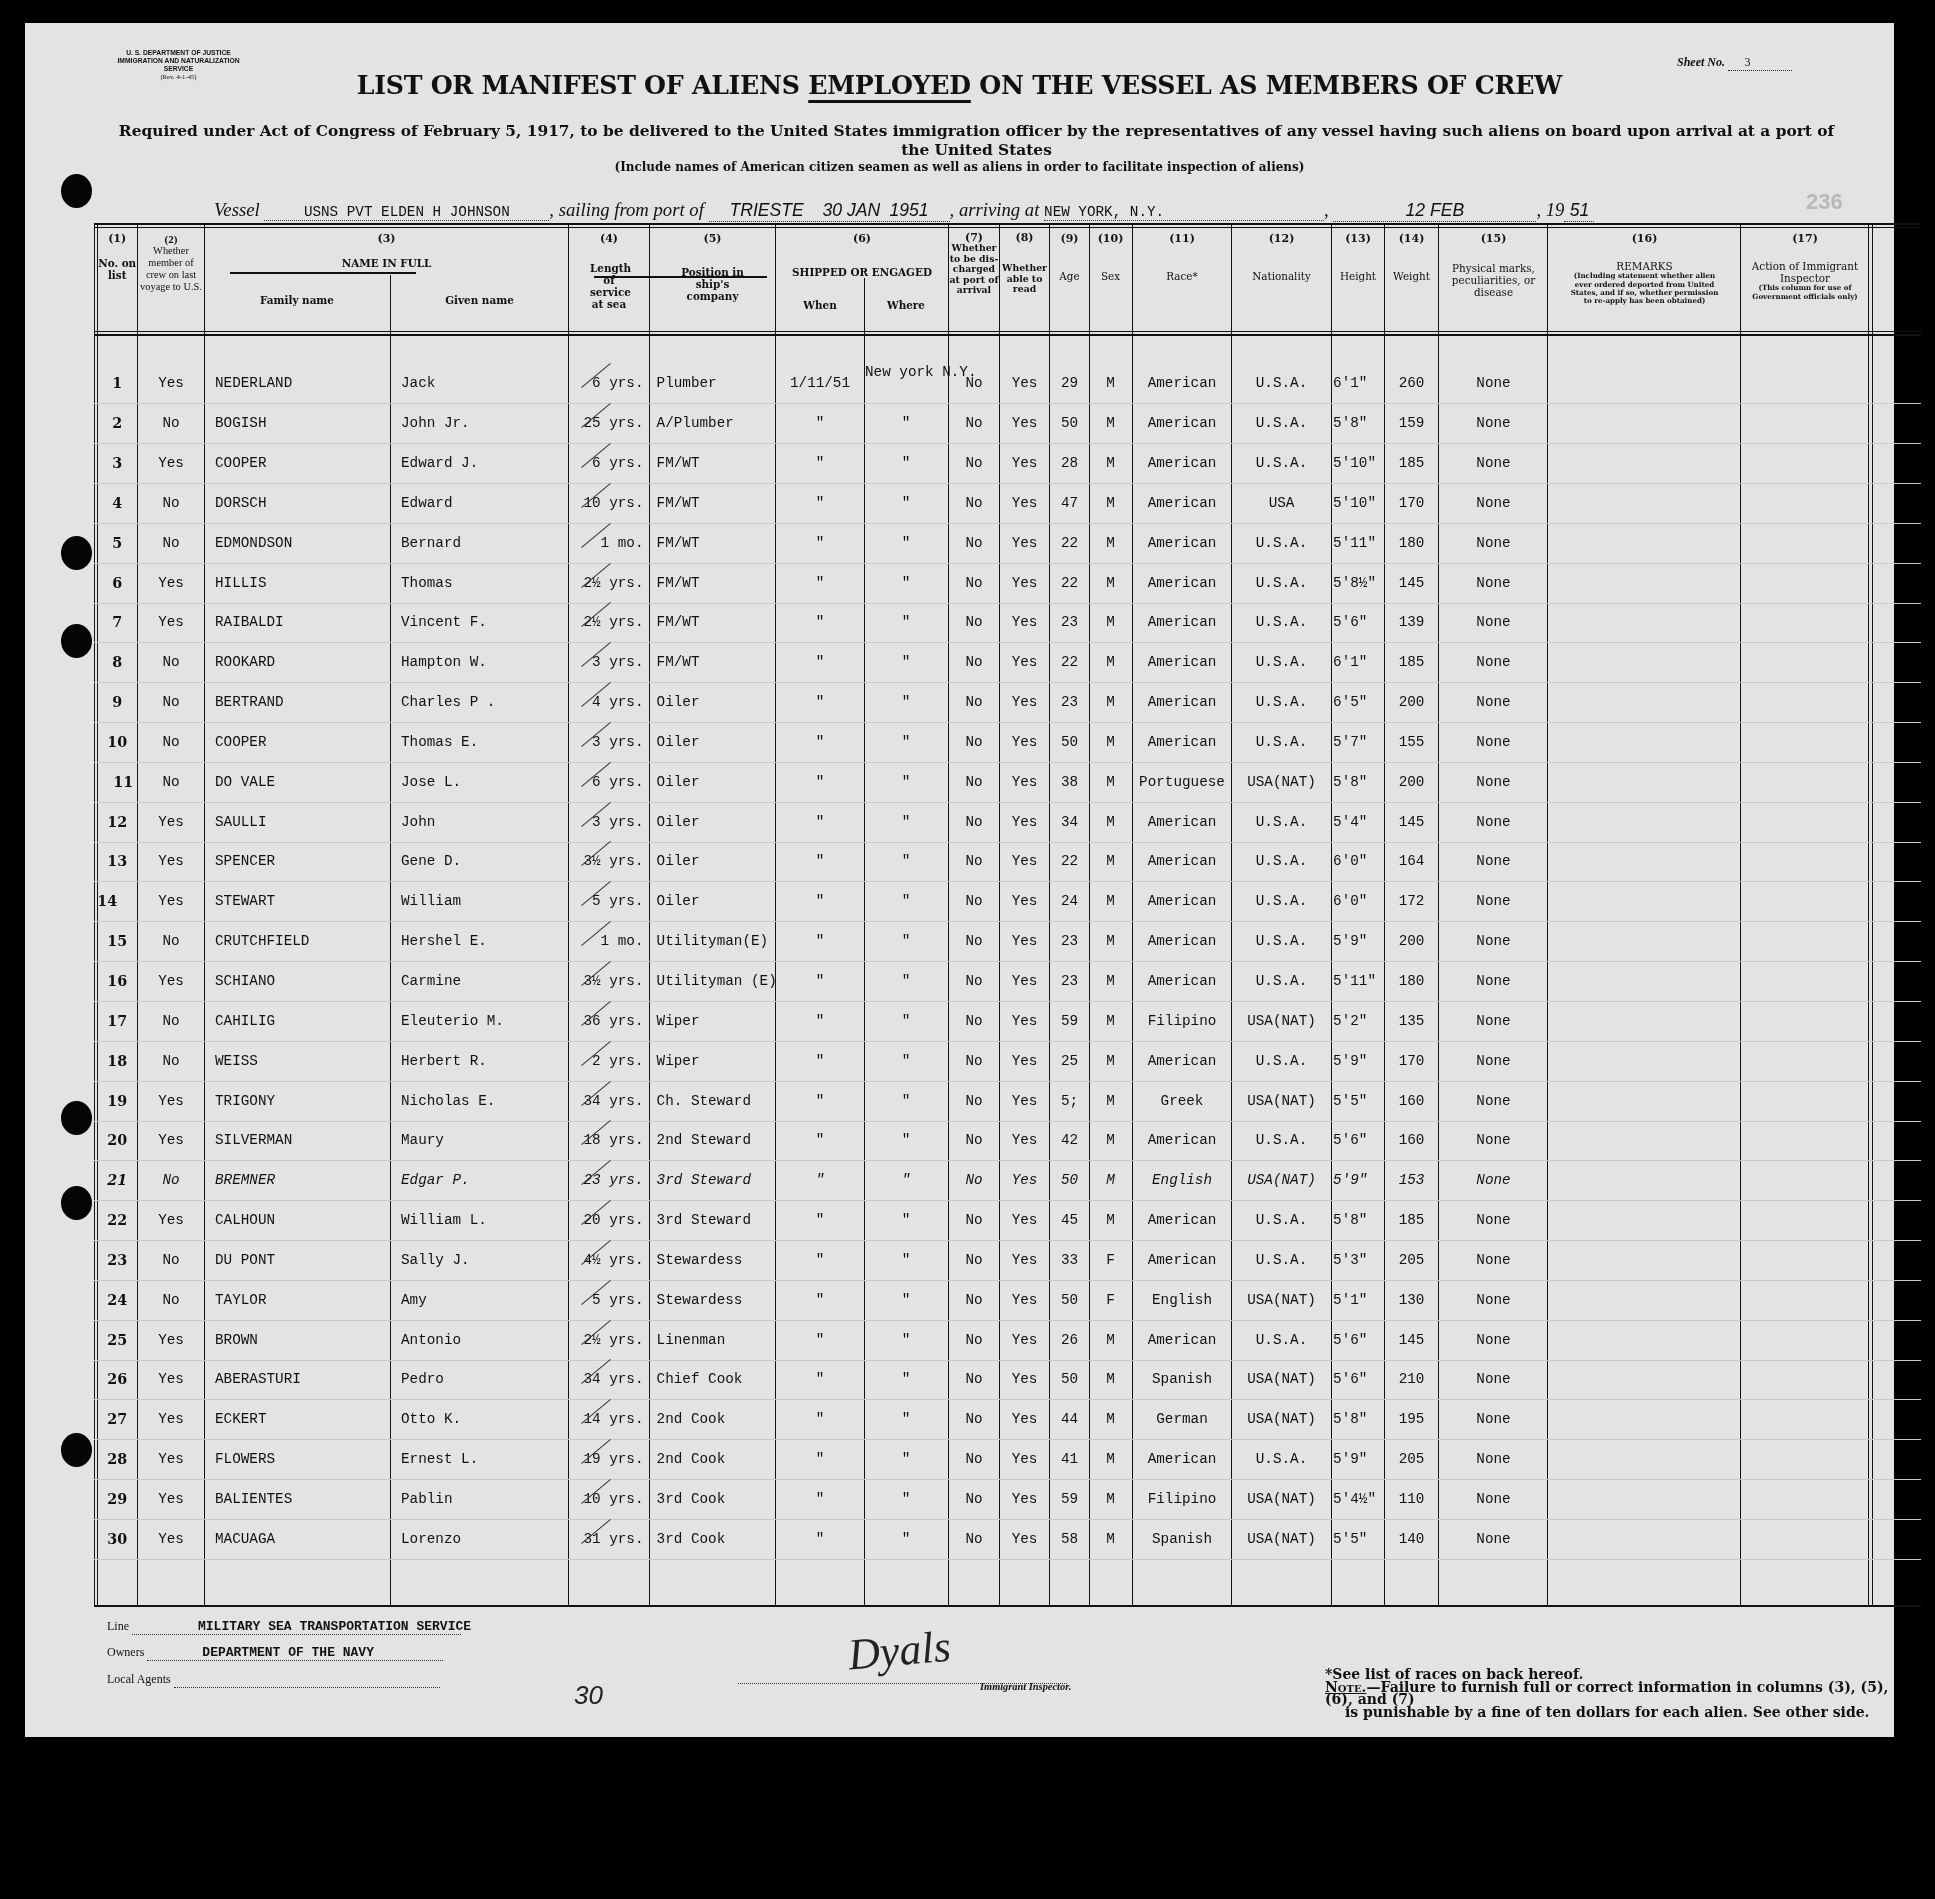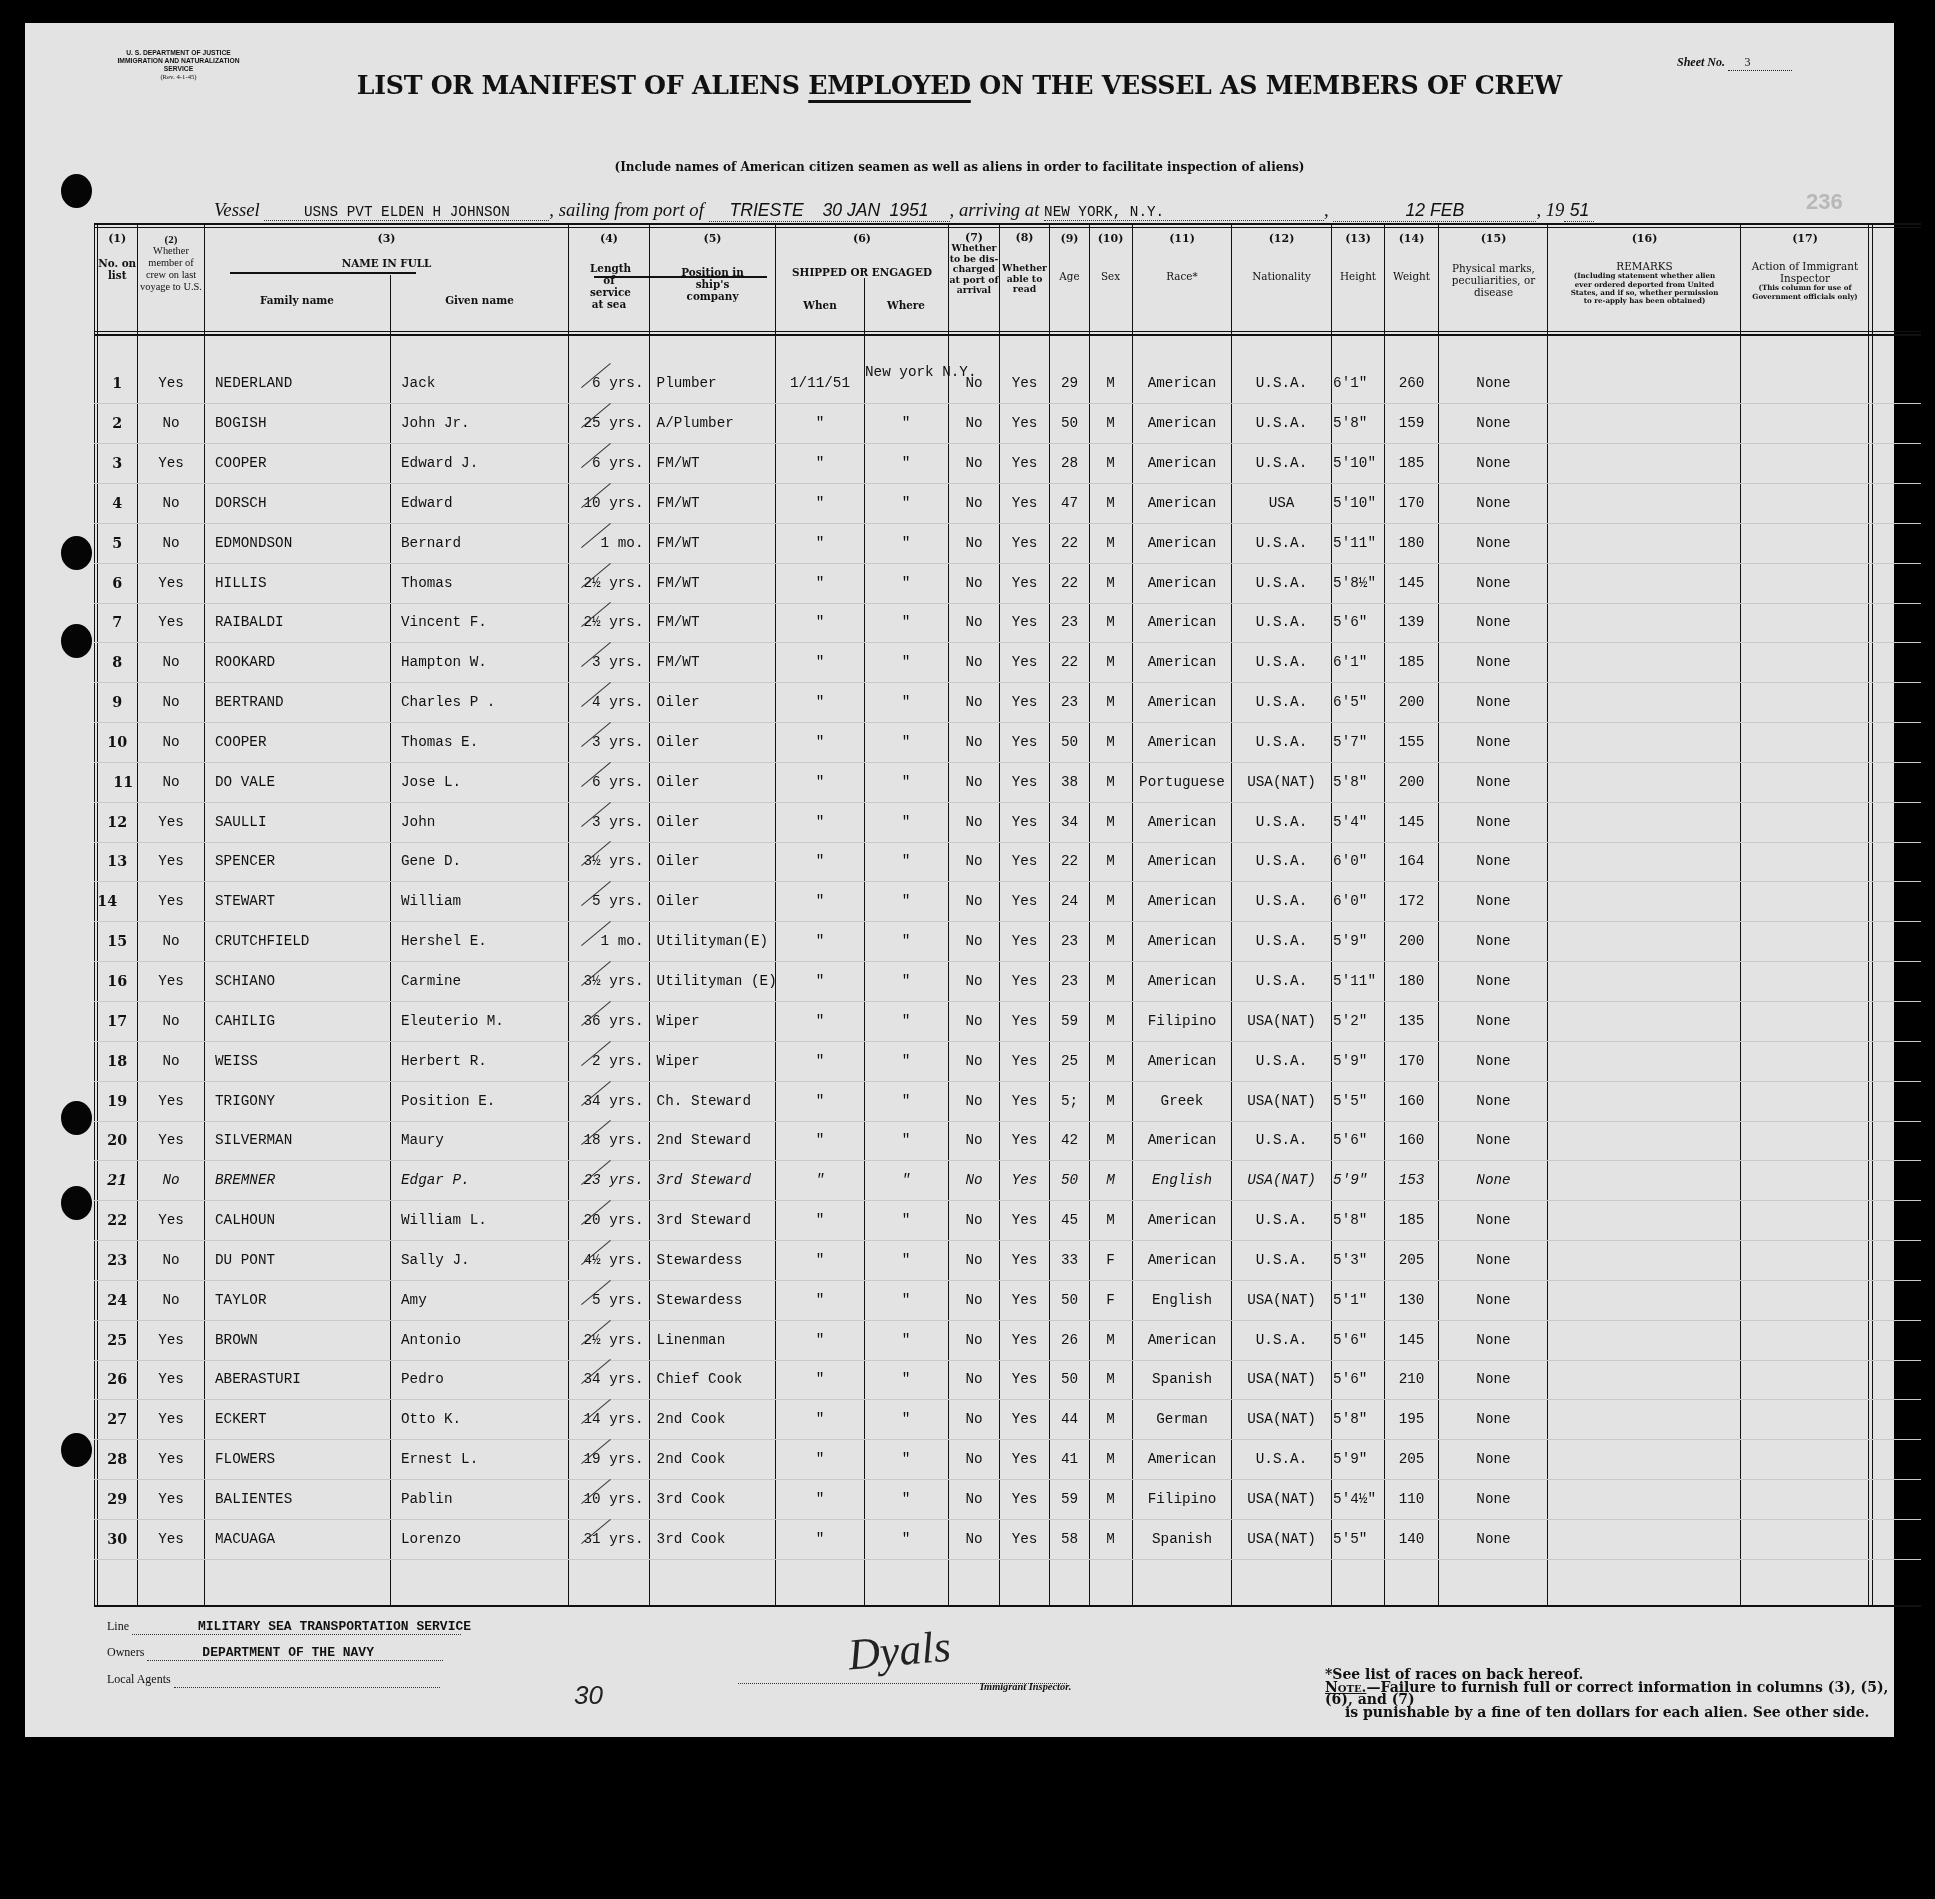--- a/index.html
+++ b/index.html
@@ -63,20 +63,21 @@
 
   <div class="sheet">
     <span>Sheet No.</span>
     <span class="val">3</span>
   </div>
 
   <div class="title">
     <span>LIST OR MANIFEST OF ALIENS </span><u>EMPLOYED</u><span> ON THE VESSEL AS MEMBERS OF CREW</span>
   </div>
 
+  <div class="req">Required under Act of Congress of February 5, 1917, to be delivered to the United States immigration officer by the representatives of any vessel having such aliens on board upon arrival at a port of the United States</div>
   <div class="incl">(Include names of American citizen seamen as well as aliens in order to facilitate inspection of aliens)</div>
 
   <div class="vesline">
     <span>Vessel</span>
     <span class="fill typed" style="width:285px;">USNS PVT ELDEN H JOHNSON</span><span>, sailing from port of</span>
     <span class="fill" style="width:241px;"><span class="hand">TRIESTE</span>&nbsp;&nbsp;&nbsp;&nbsp;<span class="hand">30 JAN</span>&nbsp;&nbsp;<span class="hand">1951</span></span><span>, arriving at</span>
     <span class="fill typed" style="width:280px;text-align:left;">NEW YORK, N.Y.</span>,
     <span class="fill hand" style="width:203px;">12 FEB</span>,
     <span>19</span><span class="fill hand" style="width:30px;">51</span>
   </div>
@@ -574,21 +575,21 @@
           <div class="cell" style="left: 1291px; width: 53px;">170</div>
           <div class="cell" style="left: 1345px; width: 109px;">None</div>
           <div class="cell" style="left: 1455px; width: 191px;"></div>
           <div class="cell" style="left: 1647px; width: 128px;"></div>
           <div class="tick" style="left: 483px; top: 12px;"></div>
         </div>
         <div class="row" style="top: 858px;">
           <div class="cell bold" style="left: 2.7px; width: 41px;">19</div>
           <div class="cell" style="left: 44px; width: 66px;">Yes</div>
           <div class="cell l" style="left: 111px; width: 184px;">TRIGONY</div>
-          <div class="cell l" style="left: 297px; width: 177px;">Position E.</div>
+          <div class="cell l" style="left: 297px; width: 177px;">Nicholas E.</div>
           <div class="cell" style="left: 475px; width: 80px; text-align: right; padding-right: 5.5px; box-sizing: border-box;">34 yrs.</div>
           <div class="cell l" style="left: 556px; width: 125px; padding-left: 6.6px;">Ch. Steward</div>
           <div class="cell" style="left: 682px; width: 88px;">"</div>
           <div class="cell" style="left: 771px; width: 82px;">"</div>
           <div class="cell" style="left: 855px; width: 50px;">No</div>
           <div class="cell" style="left: 906px; width: 49px;">Yes</div>
           <div class="cell" style="left: 956px; width: 39px;">5;</div>
           <div class="cell" style="left: 996px; width: 41px;">M</div>
           <div class="cell" style="left: 1039px; width: 98px;">Greek</div>
           <div class="cell" style="left: 1138px; width: 99px;">USA(NAT)</div>

